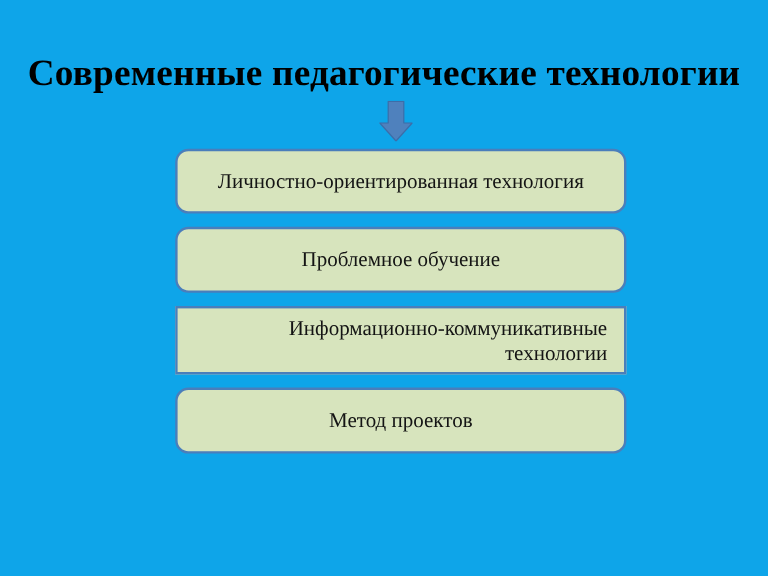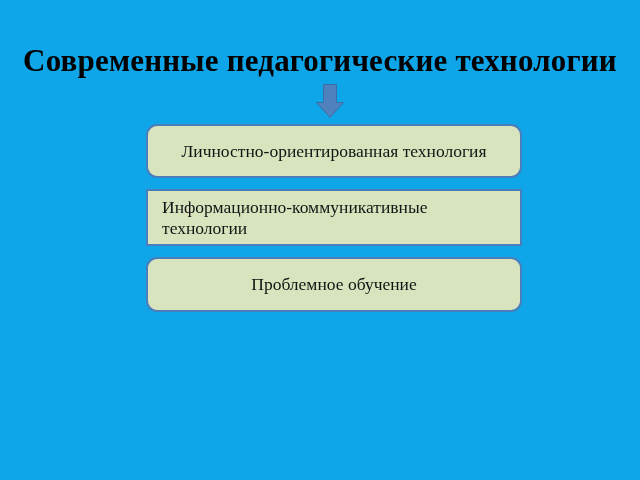--- a/index.html
+++ b/index.html
@@ -46,21 +46,21 @@
   }
   .flow-box {
     box-sizing: border-box;
     width: 100%;
     background: #d7e4bd;
     border: 2px solid #4a7ebb;
     border-radius: 11px;
     display: flex;
     align-items: center;
     justify-content: center;
-    text-align: left;
+    text-align: right;
     padding: 0 14px;
   }
   .flow-box .box-label {
     font-size: 17.5px;
     color: #141414;
     line-height: 1.15;
   }
   .flow-box.b1 { height: 54px; }
   .flow-box.b2 { height: 57px; border-radius: 0; }
   .flow-box.b3 { height: 55px; }
@@ -77,25 +77,28 @@
   <svg class="down-arrow" viewBox="0 0 28 34" aria-hidden="true">
     <polygon points="7.5,0.5 20.5,0.5 20.5,18.5 27.5,18.5 14,33.5 0.5,18.5 7.5,18.5" fill="#4f81bd" stroke="#3d6da8" stroke-width="1" stroke-linejoin="round"></polygon>
   </svg>
 
   <div class="box-stack">
 
     <div class="flow-box b1">
       <span class="box-label">Личностно-ориентированная технология</span>
     </div>
 
+    <div class="flow-box b3">
+      <span class="box-label">Проблемное обучение</span>
+    </div>
+
     <div class="flow-box b2">
       <span class="box-label">Информационно-коммуникативные технологии</span>
     </div>
 
-    <div class="flow-box b3">
-      <span class="box-label">Проблемное обучение</span>
+    <div class="flow-box b4">
+      <span class="box-label">Метод проектов</span>
     </div>
-
 
 
   </div>
 
 </div>
 
 </body></html>

